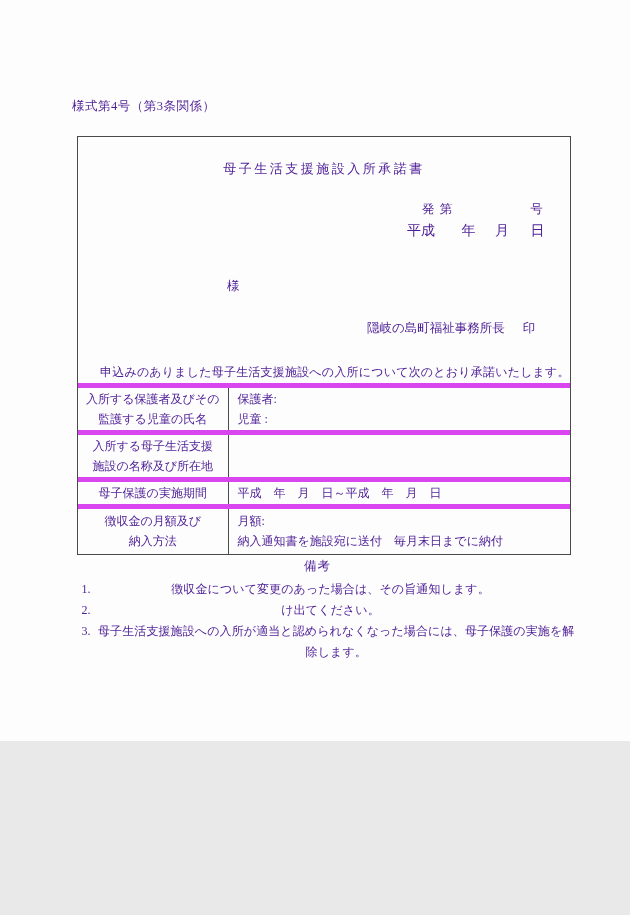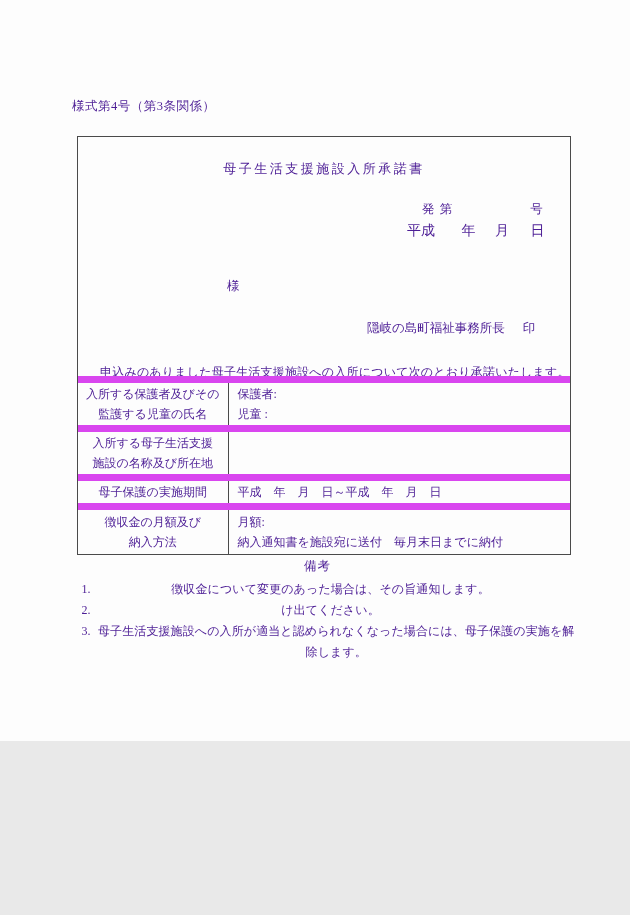--- a/index.html
+++ b/index.html
@@ -85,21 +85,21 @@
   table.admission-table {
     position: absolute;
     left: 0;
     right: 0;
     bottom: 0;
     width: 100%;
     border-collapse: collapse;
     font-size: 12px;
   }
   table.admission-table td {
-    border-top: 7px solid #d946ef;
+    border-top: 5px solid #d946ef;
     vertical-align: middle;
     line-height: 20px;
     margin-left: 36px;
   }
   td.cell-label {
     width: 150px;
     border-right: 1px solid #4a4a4a;
     text-align: center;
     padding: 1px 4px;
   }

